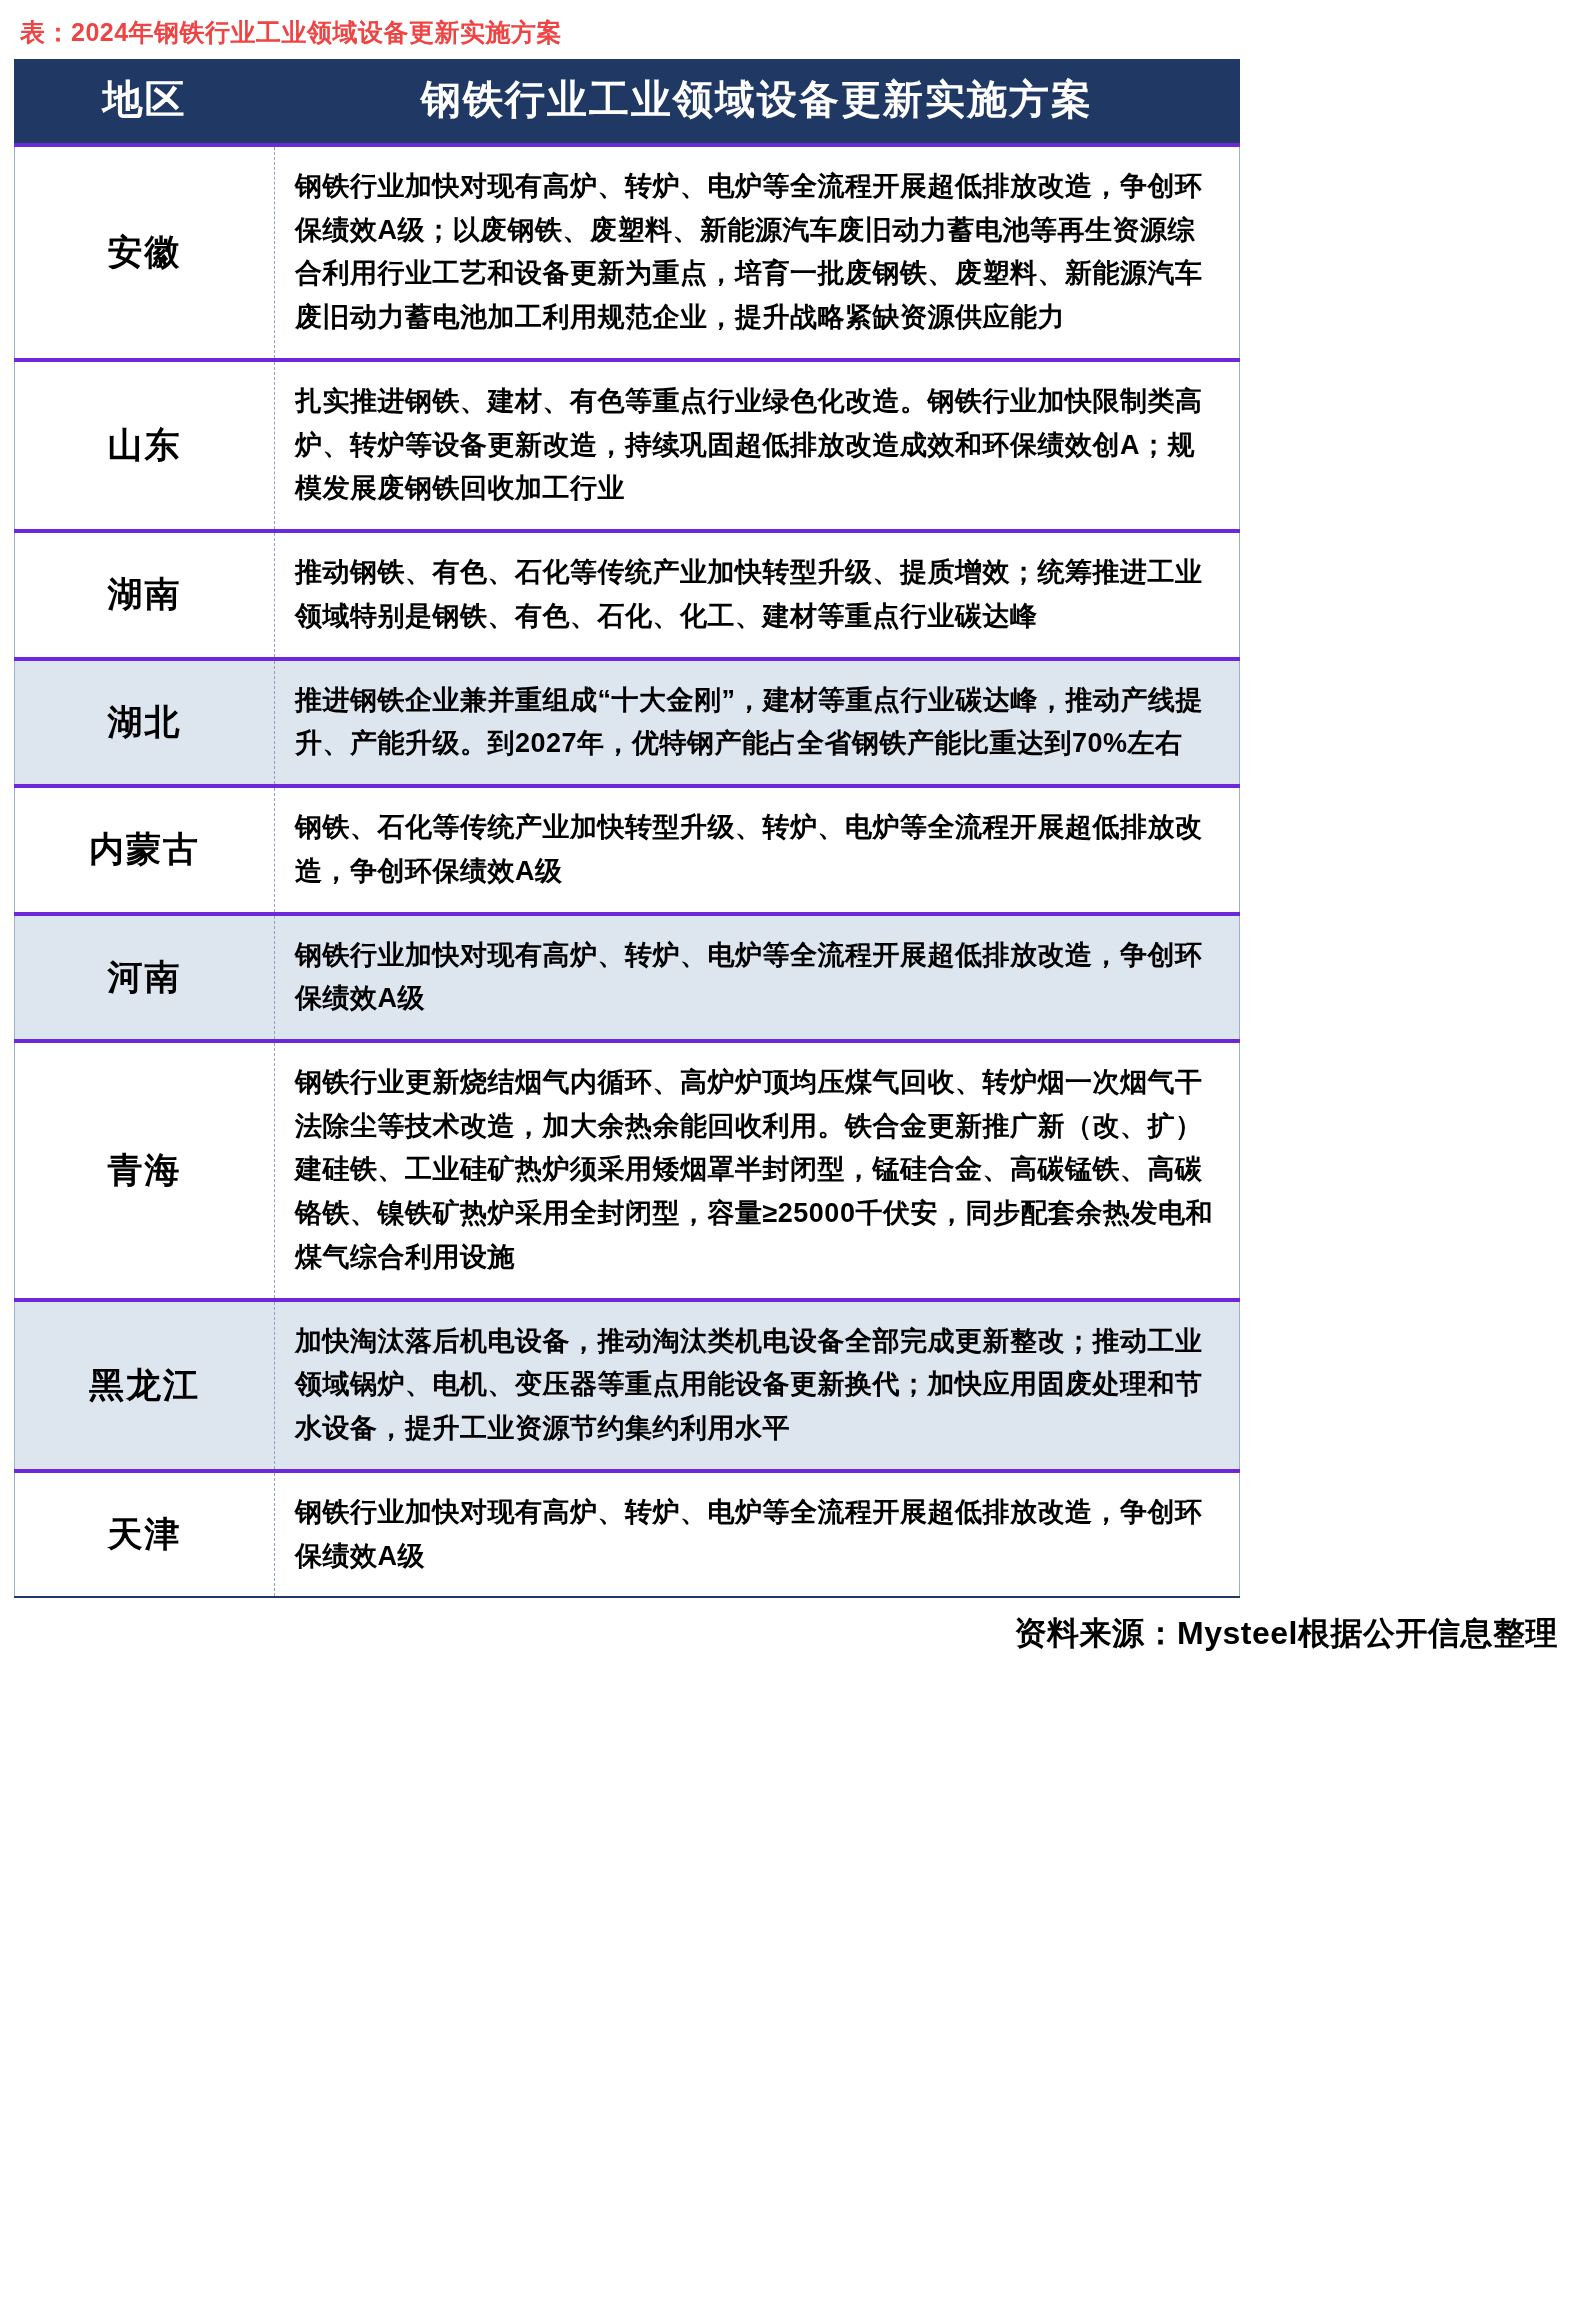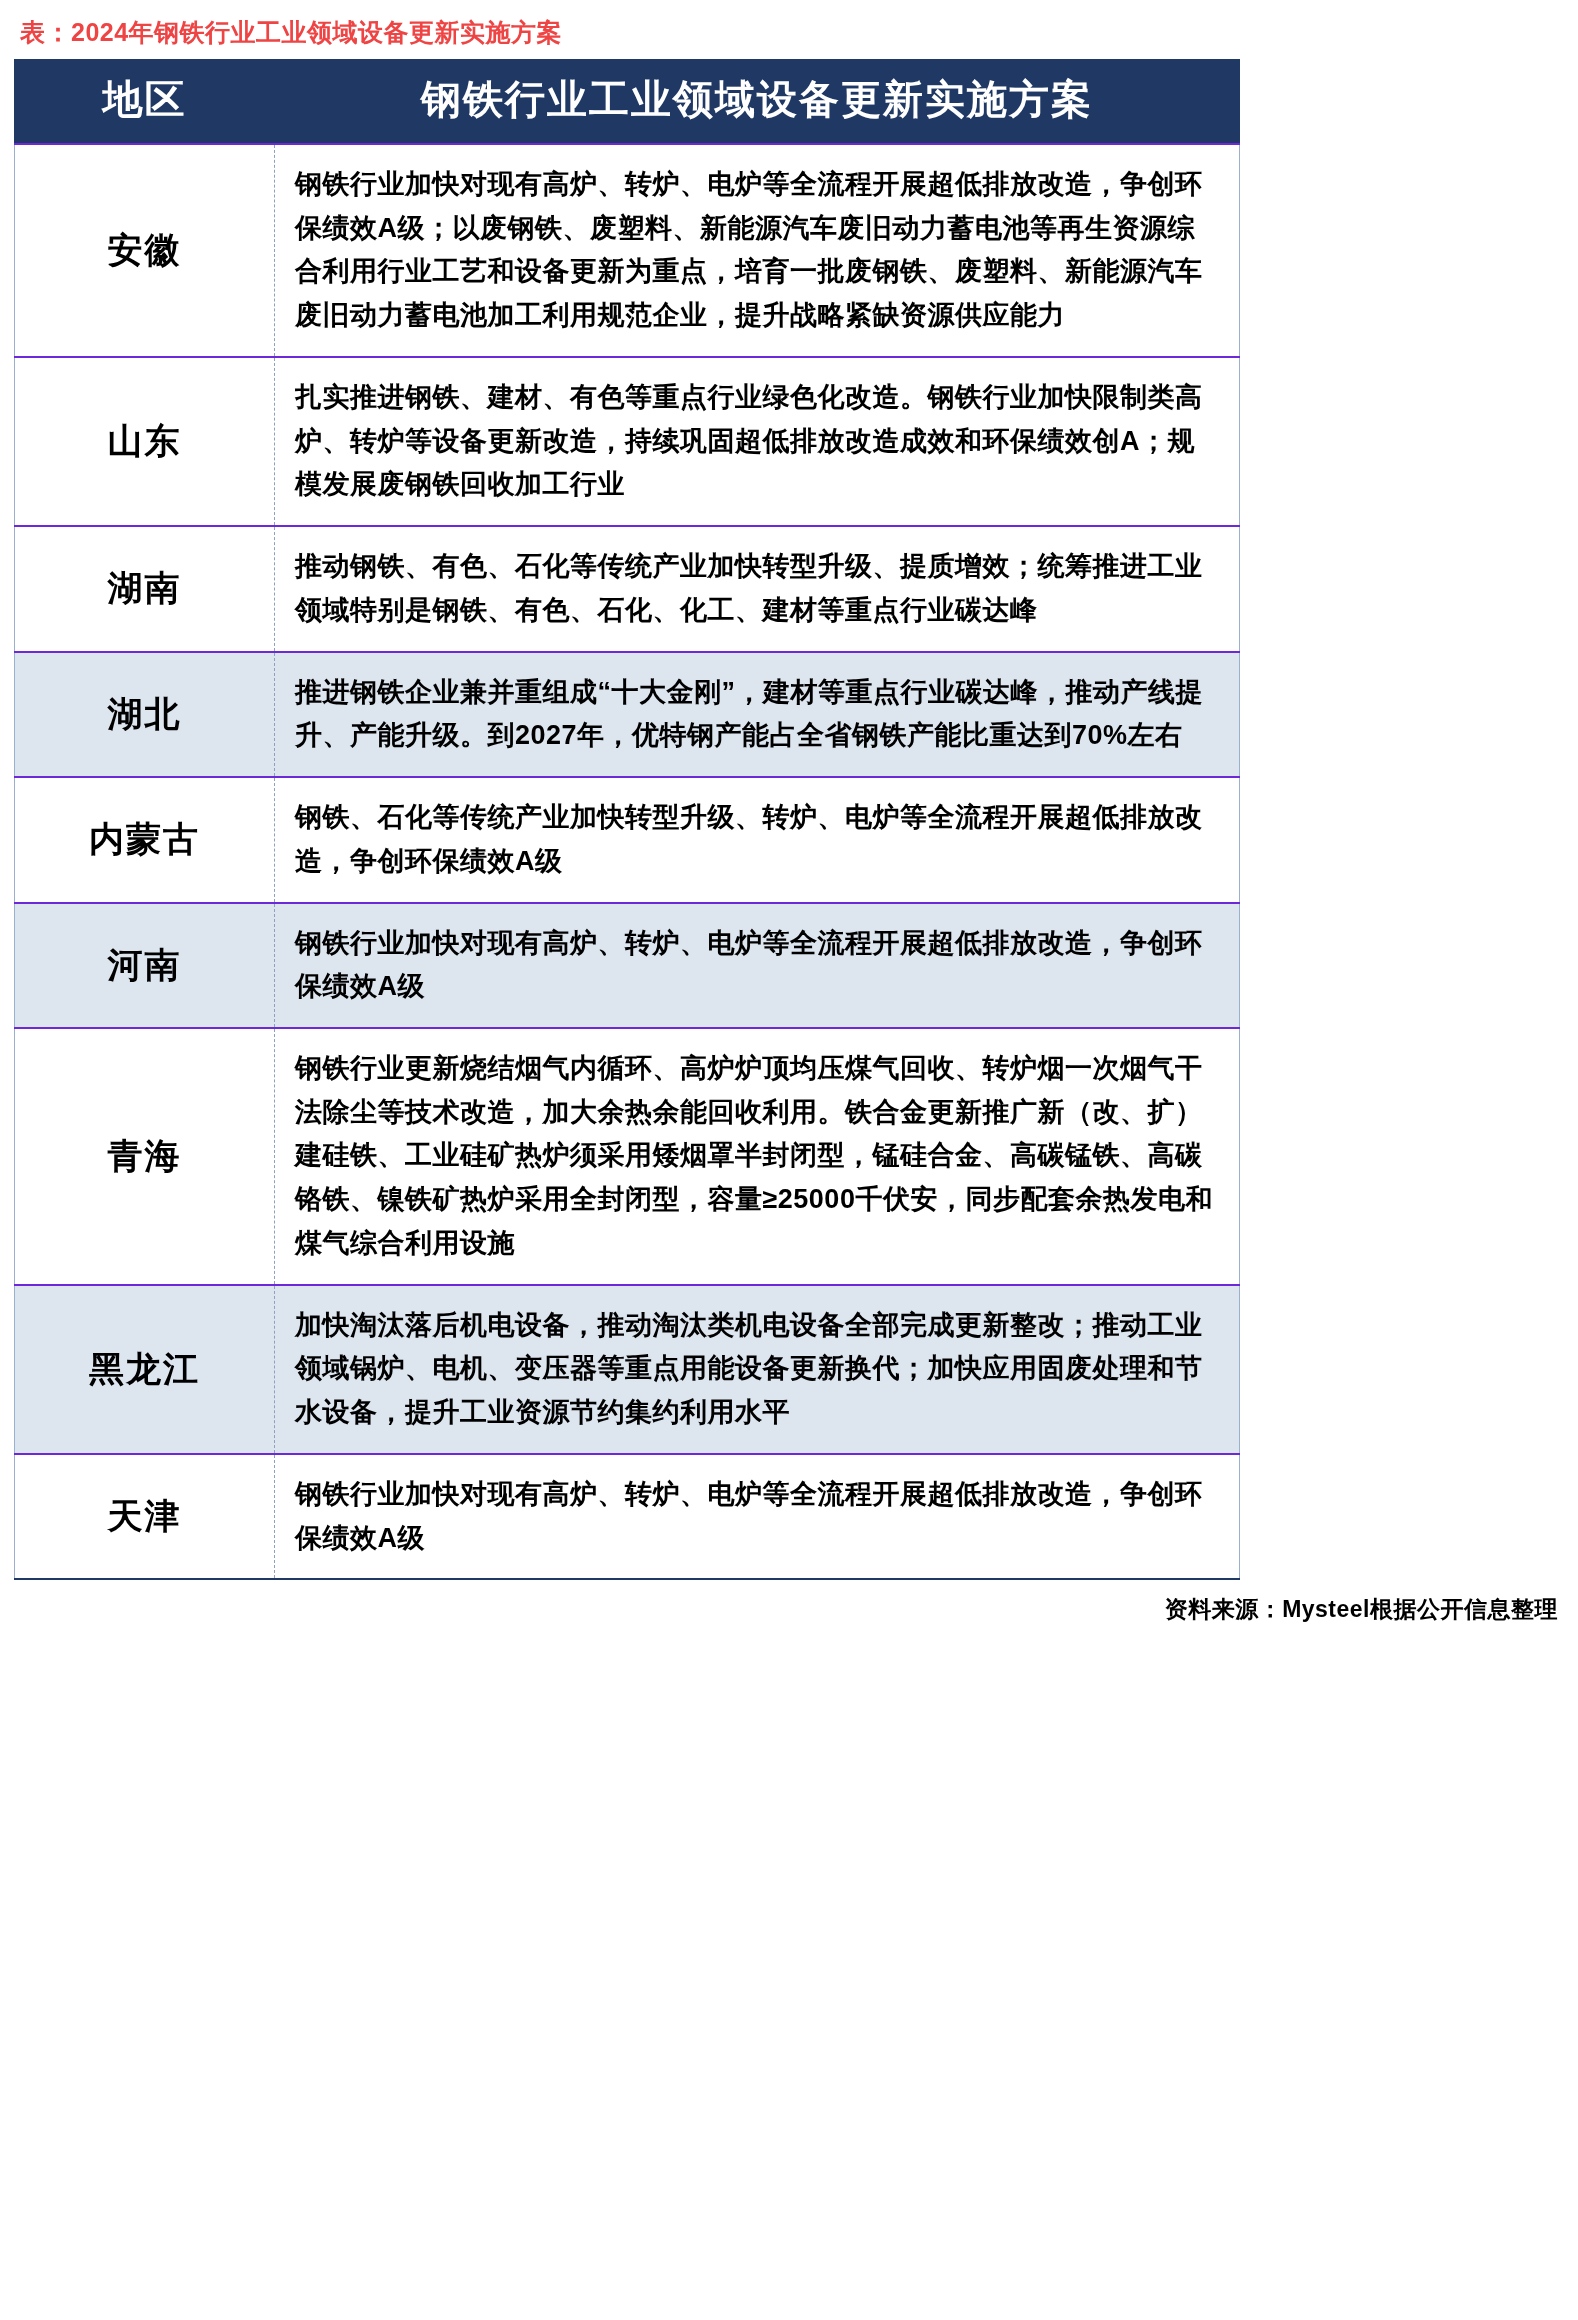--- a/index.html
+++ b/index.html
@@ -65,34 +65,34 @@
     padding: 18px 22px 18px 20px;
     letter-spacing: 0.5px;
   }
   tr.row-even td {
     background: #ffffff;
   }
   tr.row-odd td {
     background: #dde5ef;
   }
   tr.body-row td {
-    border-top: 2px solid #6d28d9;
+    border-top: 4px solid #6d28d9;
     border-bottom: 1px solid #9bb0cc;
   }
   table.main tbody tr:last-child td {
     border-bottom: 2px solid #1f3864;
   }
   .source-wrap {
     width: 1550px;
     box-sizing: border-box;
     padding: 14px 6px 16px 0;
     text-align: right;
   }
   .source {
-    font-size: 23px;
+    font-size: 32px;
     font-weight: bold;
     color: #000000;
     letter-spacing: 0.5px;
   }
   .outer-left-border {
     border-left: 1px solid #9bb0cc;
   }
   .outer-right-border {
     border-right: 1px solid #9bb0cc;
   }

